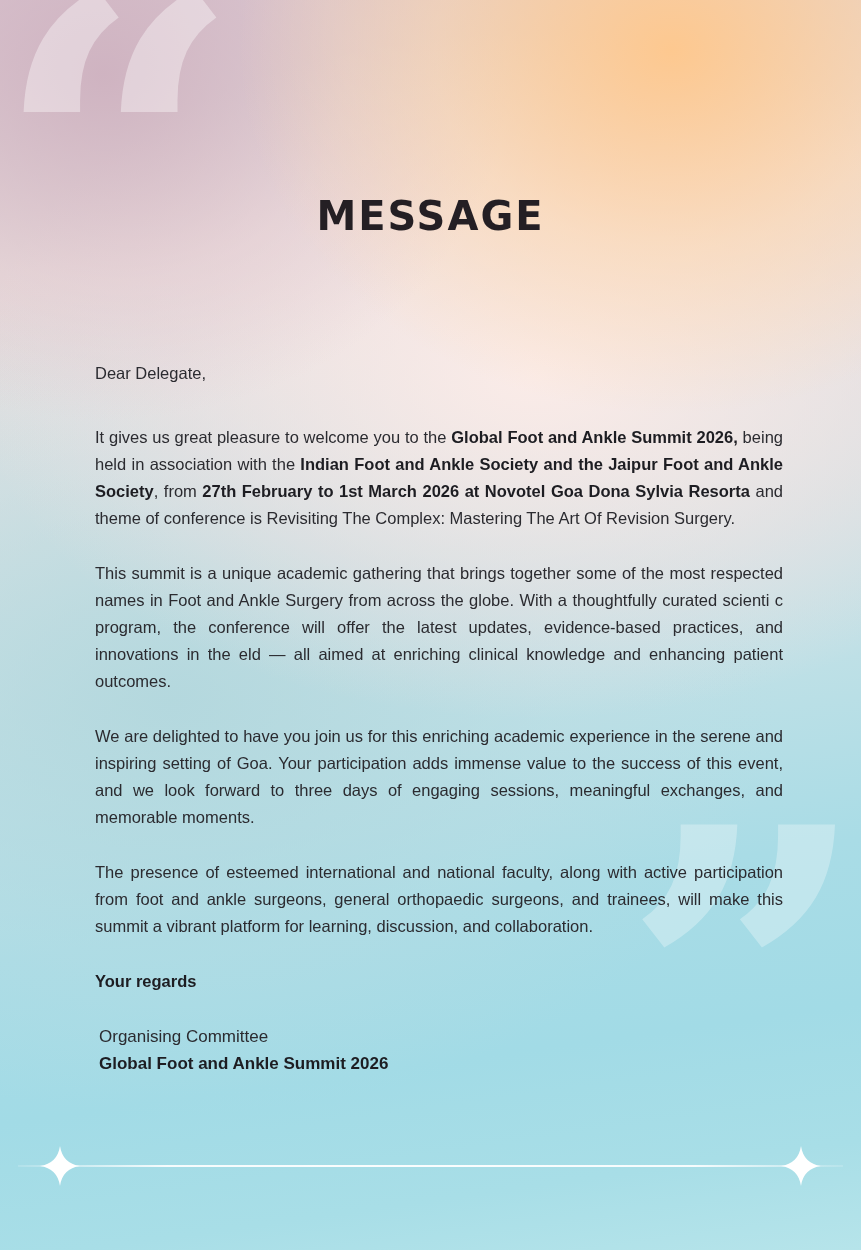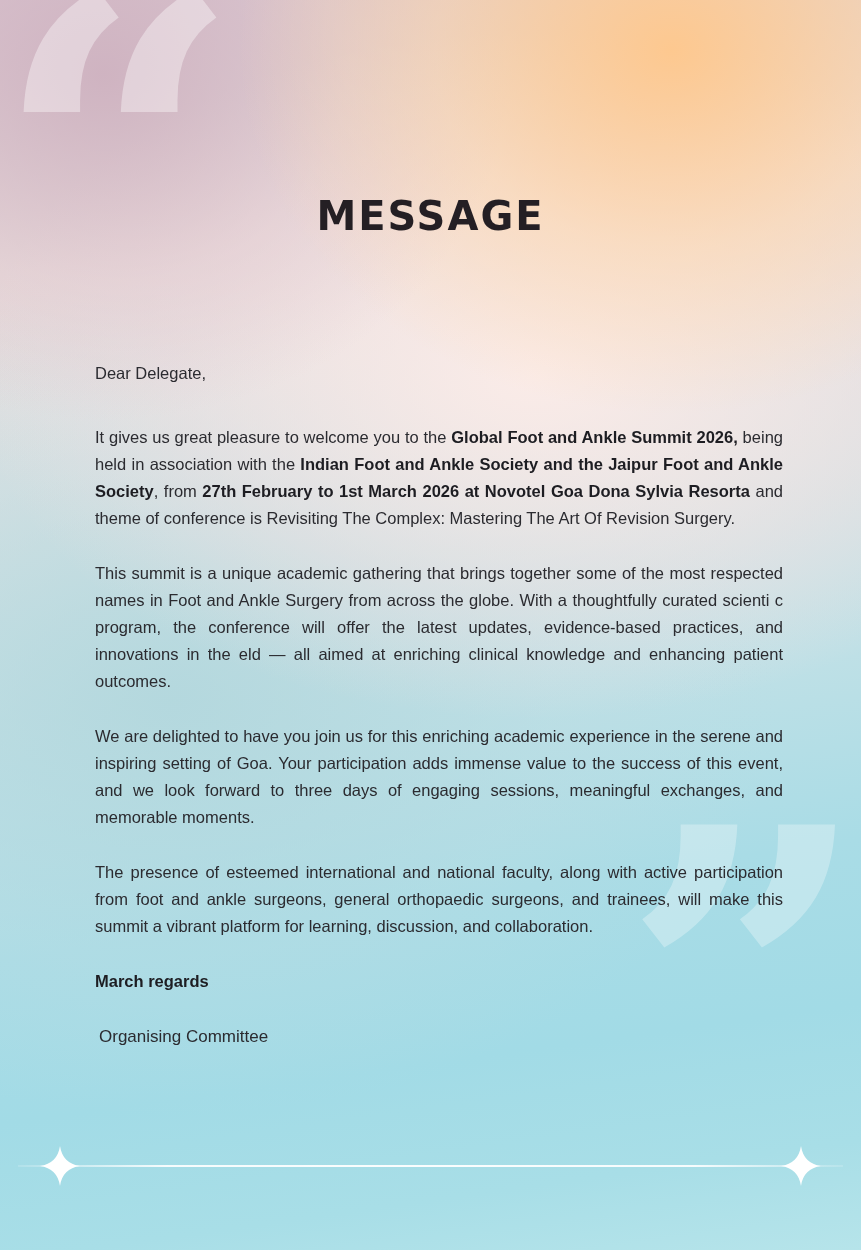--- a/index.html
+++ b/index.html
@@ -157,24 +157,25 @@
     <p class="para left salutation">Dear Delegate,</p>
 
     <p class="para"><span>It gives us great pleasure to welcome you to the </span><b>Global Foot and Ankle Summit 2026,</b><span> being held in association with the </span><b>Indian Foot and Ankle Society and the Jaipur Foot and Ankle Society</b><span>, from </span><b>27th February to 1st March 2026 at Novotel Goa Dona Sylvia Resorta</b><span> and theme of conference is Revisiting The Complex: Mastering The Art Of Revision Surgery.</span></p>
 
     <p class="para"><span>This summit is a unique academic gathering that brings together some of the most respected names in Foot and Ankle Surgery from across the globe. With a thoughtfully curated scienti c program, the conference will offer the latest updates, evidence-based practices, and innovations in the  eld — all aimed at enriching clinical knowledge and enhancing patient outcomes.</span></p>
 
     <p class="para"><span>We are delighted to have you join us for this enriching academic experience in the serene and inspiring setting of Goa. Your participation adds immense value to the success of this event, and we look forward to three days of engaging sessions, meaningful exchanges, and memorable moments.</span></p>
 
     <p class="para"><span>The presence of esteemed international and national faculty, along with active participation from foot and ankle surgeons, general orthopaedic surgeons, and trainees, will make this summit a vibrant platform for learning, discussion, and collaboration.</span></p>
 
-    <p class="signoff">March regards</p>
+    <p class="signoff">Your regards</p>
 
     <p class="committee">
       <span>Organising Committee</span>
+      <span class="org">Global Foot and Ankle Summit 2026</span>
     </p>
 
   </div>
 
   <div class="bottom-line"></div>
 
   <svg class="sparkle left" viewBox="0 0 44 44">
     <path d="M22 2 C23.6 13.4 30.6 20.4 42 22 C30.6 23.6 23.6 30.6 22 42 C20.4 30.6 13.4 23.6 2 22 C13.4 20.4 20.4 13.4 22 2 Z" fill="#ffffff"></path>
   </svg>
   <svg class="sparkle right" viewBox="0 0 44 44">

